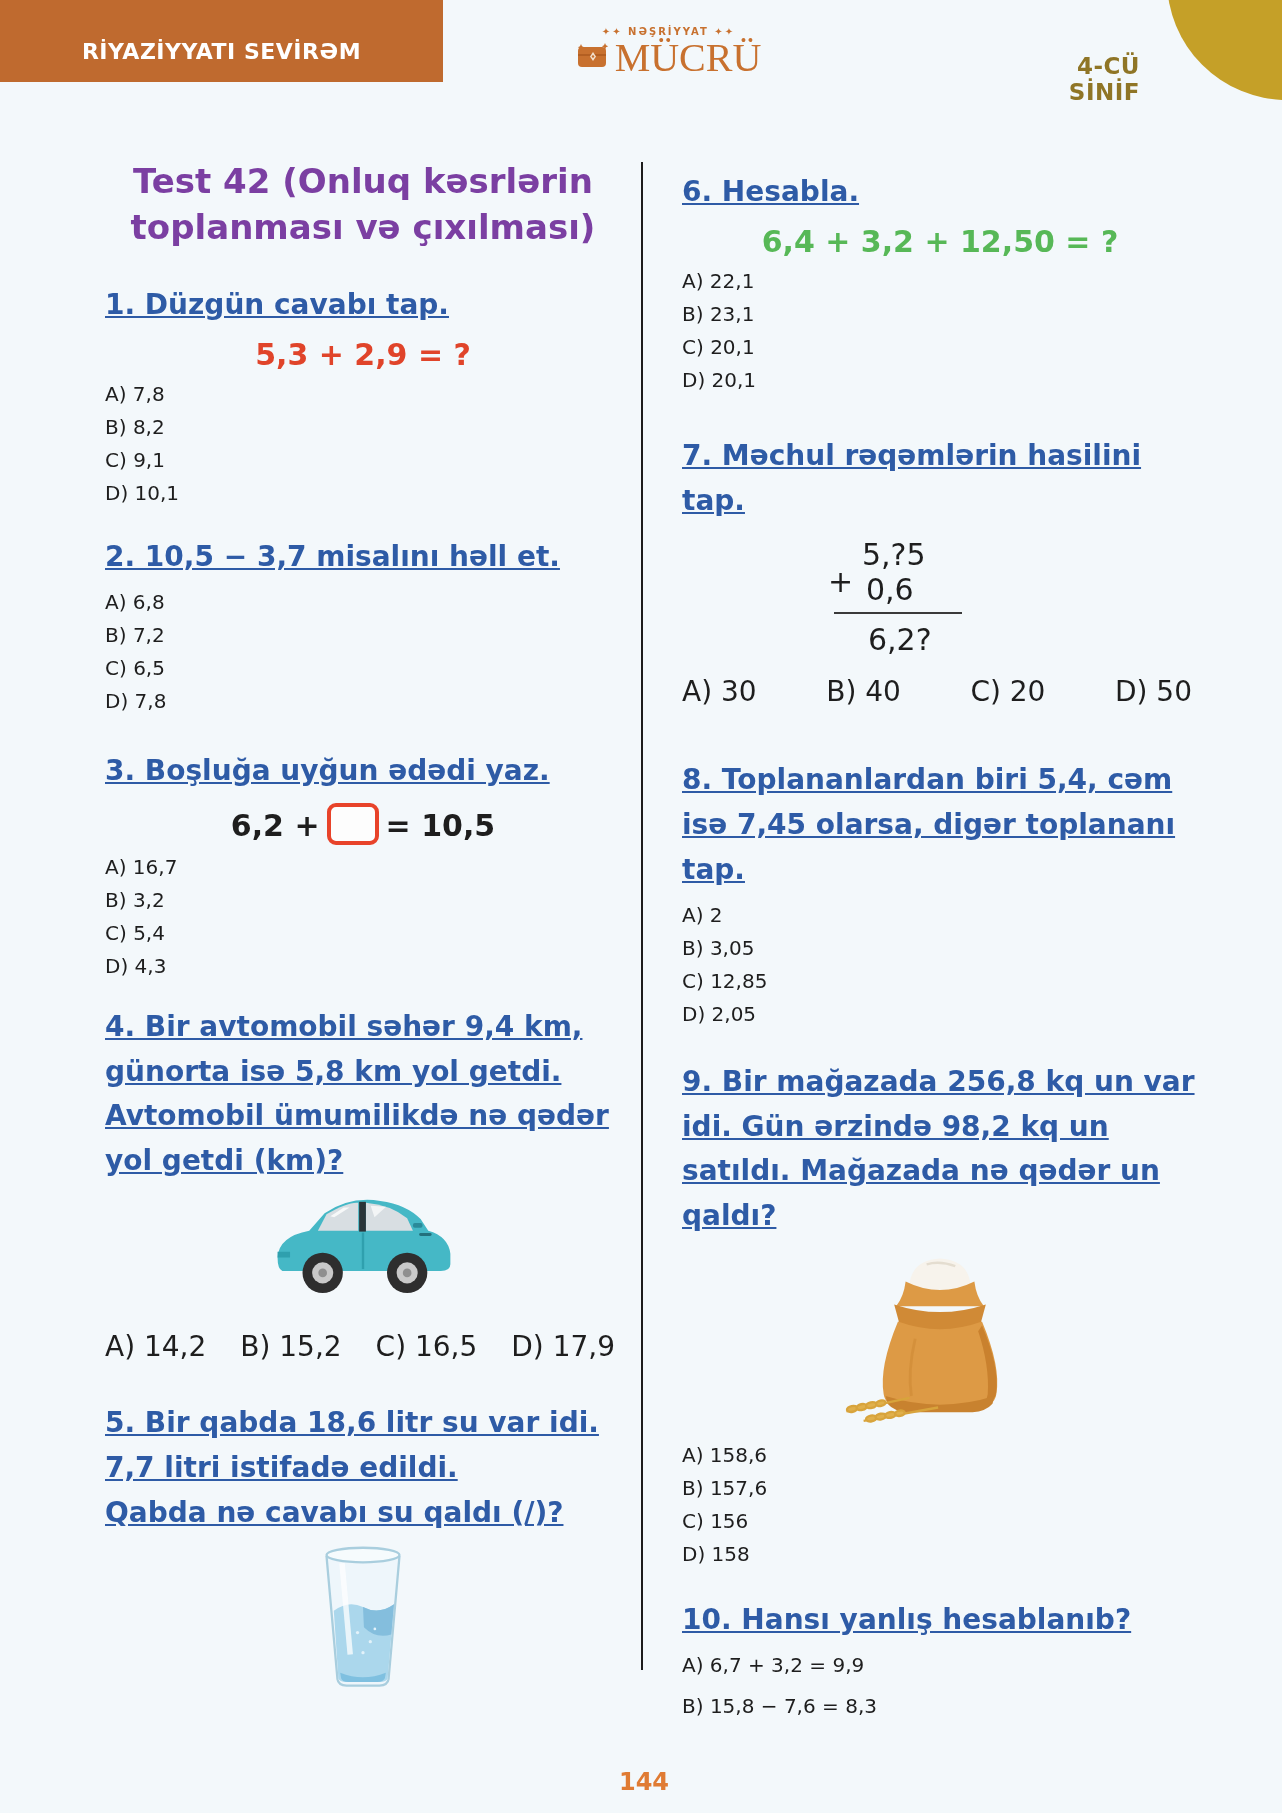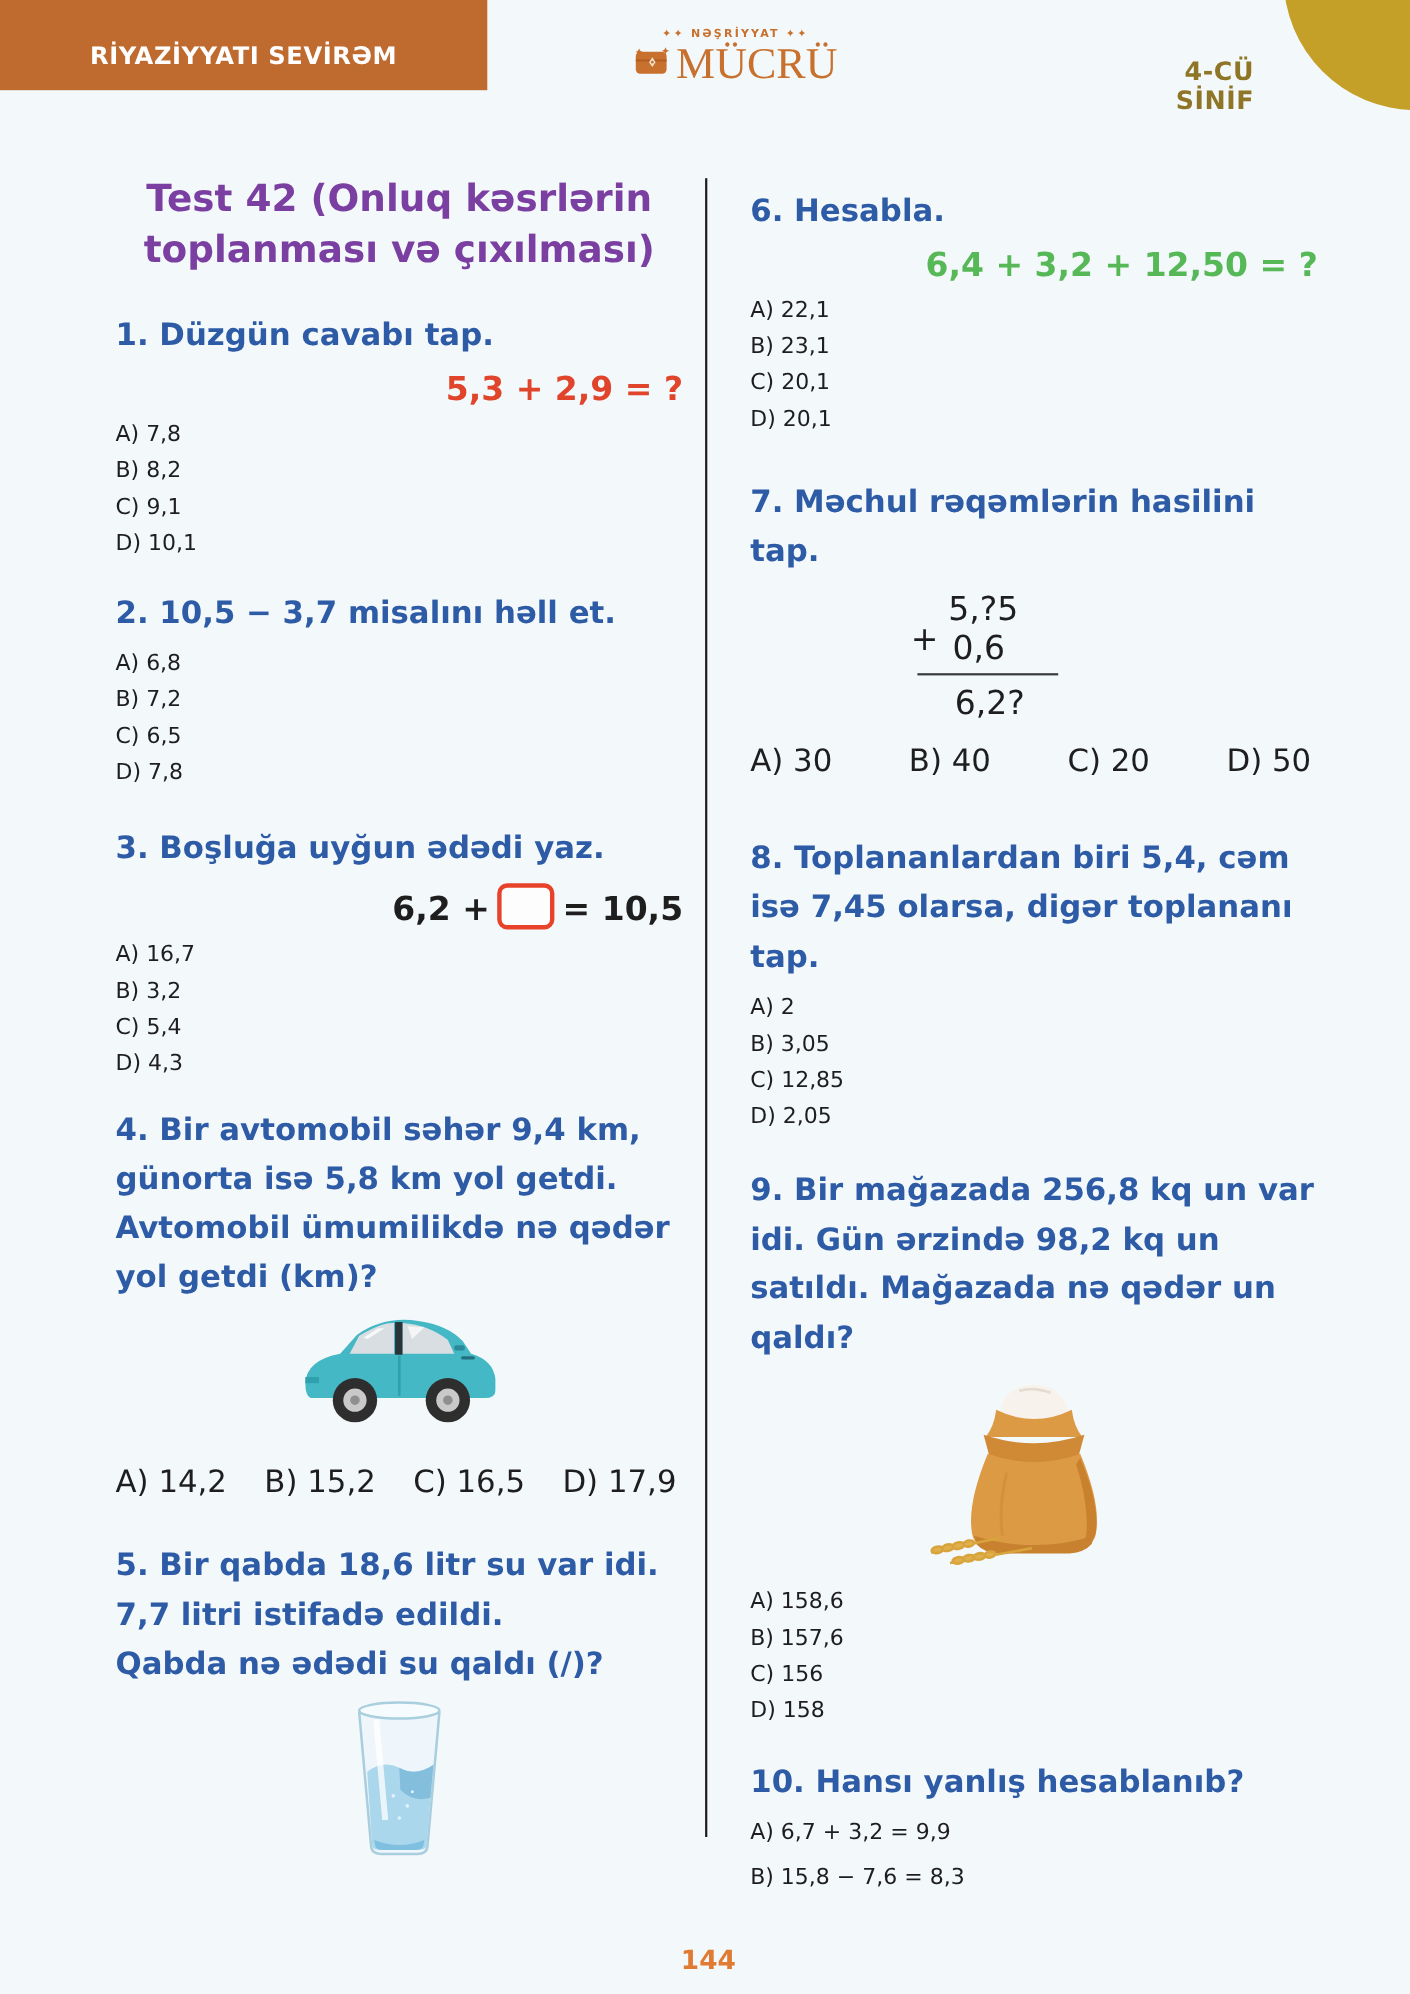--- a/index.html
+++ b/index.html
@@ -43,23 +43,23 @@
   .col-right { position:absolute; left:682px; top:138px; width:516px; }
   .divider   { position:absolute; left:641px; top:162px; width:2px; height:1508px; background:#1c1c1c; }
 
   .test-title {
     margin:18px 0 33px; text-align:center;
     color:#7b3fa2; font-size:34px; font-weight:bold; line-height:1.36;
   }
   .test-title span { display:block; }
 
   .q-prompt {
-    margin:0; color:#2e5ba6; font-size:28px; font-weight:bold; line-height:1.6;
-  }
-  .eq { text-align:right; font-size:30px; font-weight:bold; margin:9px 0 10px; color:#1e1e1e; }
+    margin:0; color:#2e5ba6; font-size:28px; font-weight:bold; line-height:1.6;text-decoration:underline;
+  }
+  .eq { text-align:center; font-size:30px; font-weight:bold; margin:9px 0 10px; color:#1e1e1e; }
   .eq-red   { color:#e0442a; }
   .eq-green { color:#57b857; }
 
   ul.opts-v { list-style:none; margin:10px 0 0; padding:0; font-size:20px; color:#1e1e1e; }
   ul.opts-v li { margin-bottom:9px; line-height:1.0; padding:2px 0; }
   ul.opts-wide li { margin-bottom:17px; }
 
   .opts-h {
     display:flex; justify-content:space-between; padding-right:6px;
     font-size:28px; color:#1e1e1e;
@@ -196,21 +196,21 @@
         <span>A) 14,2</span>
         <span>B) 15,2</span>
         <span>C) 16,5</span>
         <span>D) 17,9</span>
       </div>
     </div>
 
     <div class="mt-q5">
       <p class="q-prompt">
         <span>5. Bir qabda 18,6 litr su var idi. 7,7 litri istifadə edildi.</span><br>
-        <span>Qabda nə ədədi su qaldı (/)?</span>
+        <span>Qabda nə cavabı su qaldı (/)?</span>
       </p>
       <div class="figure figure-q5">
         <svg width="92" height="146" viewBox="0 0 100 160">
           <path d="M10 12 L22 147 Q23 154 32 154 L68 154 Q77 154 78 147 L90 12" fill="#eef6fb" stroke="#a9cede" stroke-width="2.5"></path>
           <path d="M18 72 Q34 60 50 68 Q67 77 84 65 L77 146 Q76 150 68 150 L32 150 Q24 150 23 146 Z" fill="#abd7ec"></path>
           <path d="M50 68 Q67 77 84 65 L81 98 Q64 103 51 90 Z" fill="#84bedd"></path>
           <path d="M25 140 Q50 150 75 140 L74 146 Q72 150 66 150 L34 150 Q27 150 26 146 Z" fill="#7fc0e0"></path>
           <ellipse cx="50" cy="11" rx="40" ry="8" fill="#f6fbfd" stroke="#a9cede" stroke-width="2.5"></ellipse>
           <path d="M27 20 L36 120" stroke="#ffffff" stroke-width="6" opacity="0.75"></path>
           <circle cx="44" cy="96" r="1.8" fill="#e3f2fa"></circle>

